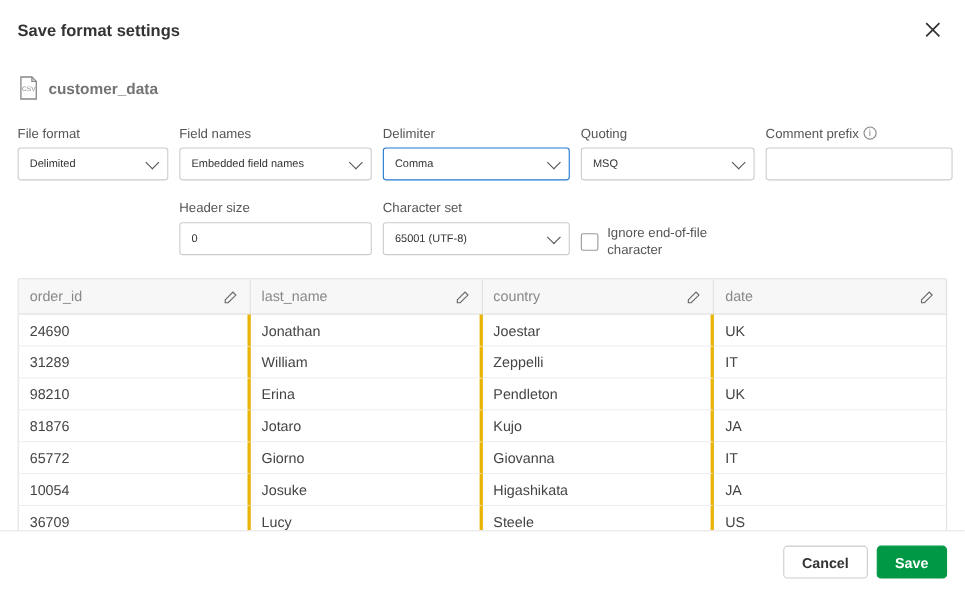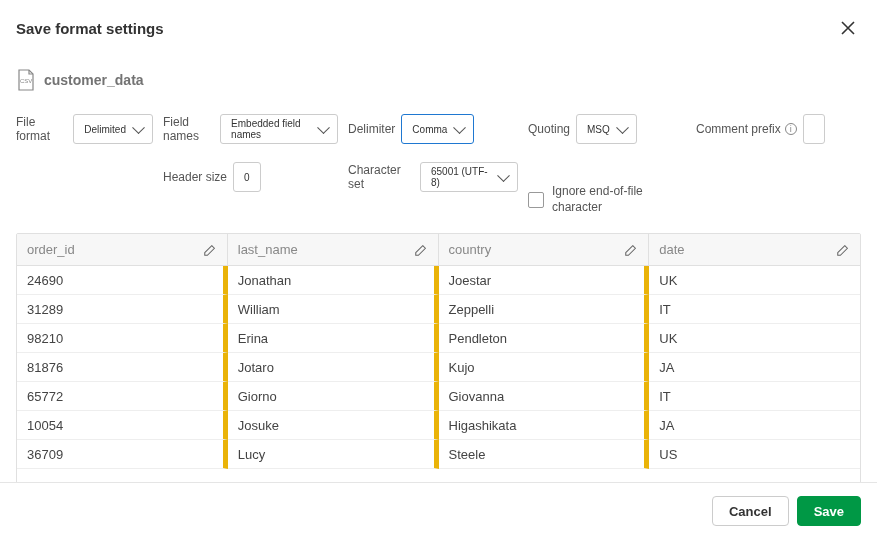--- a/index.html
+++ b/index.html
@@ -54,21 +54,21 @@
   }
   .fields-grid {
     display: grid;
     grid-template-columns: 137px 175px 170px 158px 170px;
     column-gap: 10px;
     row-gap: 18px;
     align-items: start;
   }
   .field {
     display: flex;
-    flex-direction: row;
+    flex-direction: column;
     gap: 6px;
   }
   .field-label {
     font-size: 12px;
     color: #555;
     display: flex;
     align-items: center;
     gap: 4px;
   }
   .select, .text-input {
@@ -157,21 +157,21 @@
   }
   .tbody { }
   .tr {
     display:grid;
     grid-template-columns: 1fr 1fr 1fr 1fr;
   }
   .td {
     padding: 6.5px 10px;
     font-size:13px;
     color:#444;
-    border-right:5px solid #eab308;
+    border-right:3px solid #eab308;
     border-bottom:1px solid #eee;
   }
   .td:last-child { border-right:none; }
   .table-spacer {
     height: 52px;
     border-top:none;
   }
   .footer {
     position:absolute;
     bottom:0;left:0;right:0;

